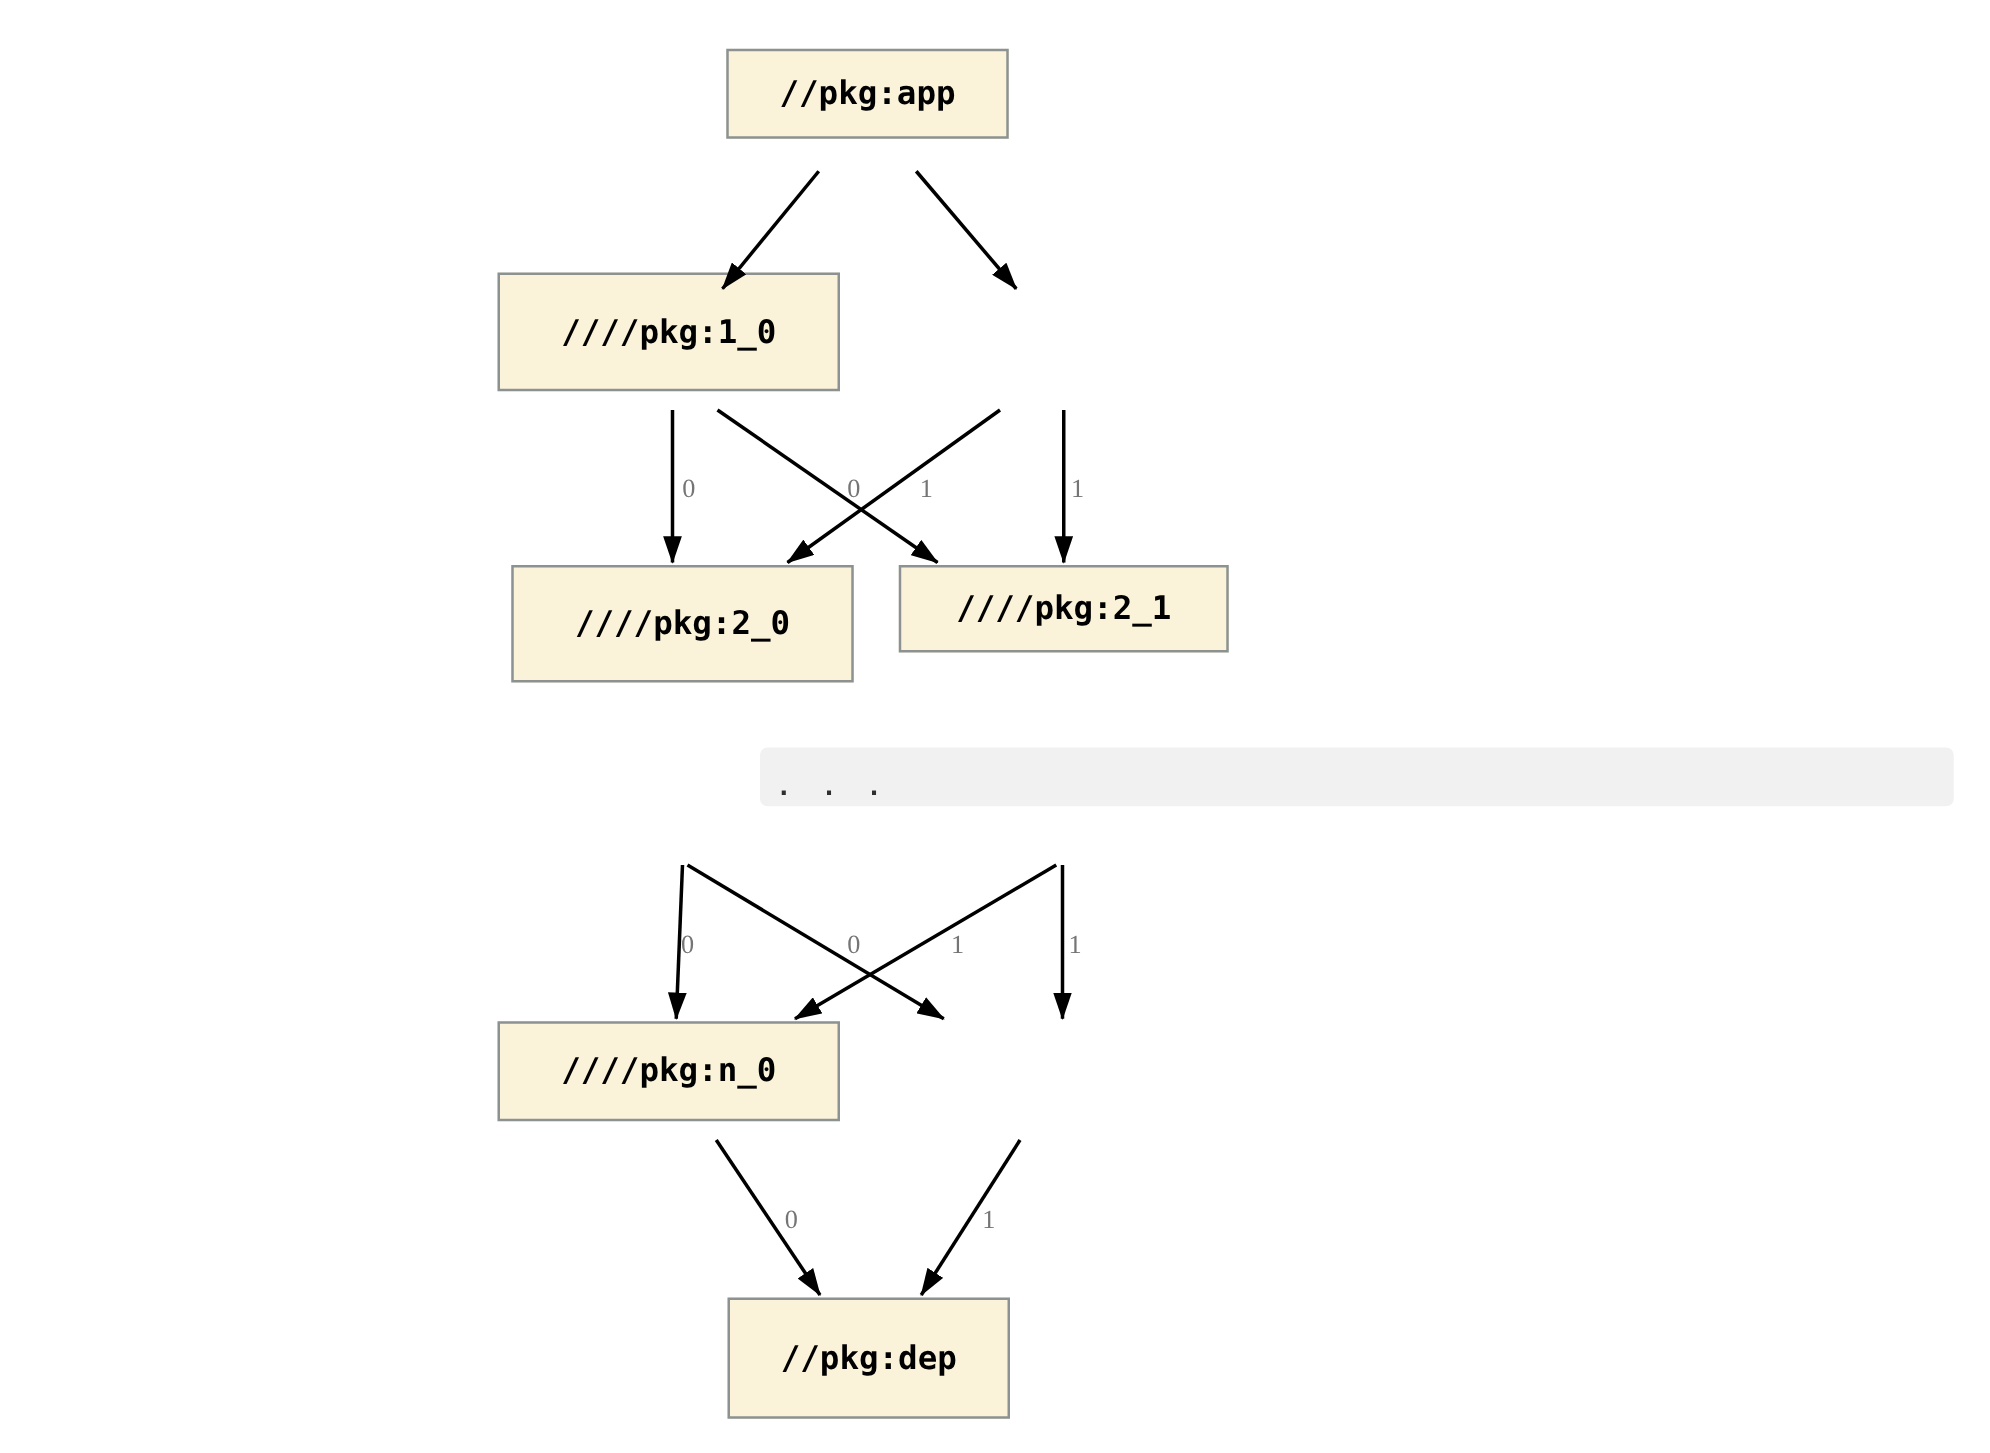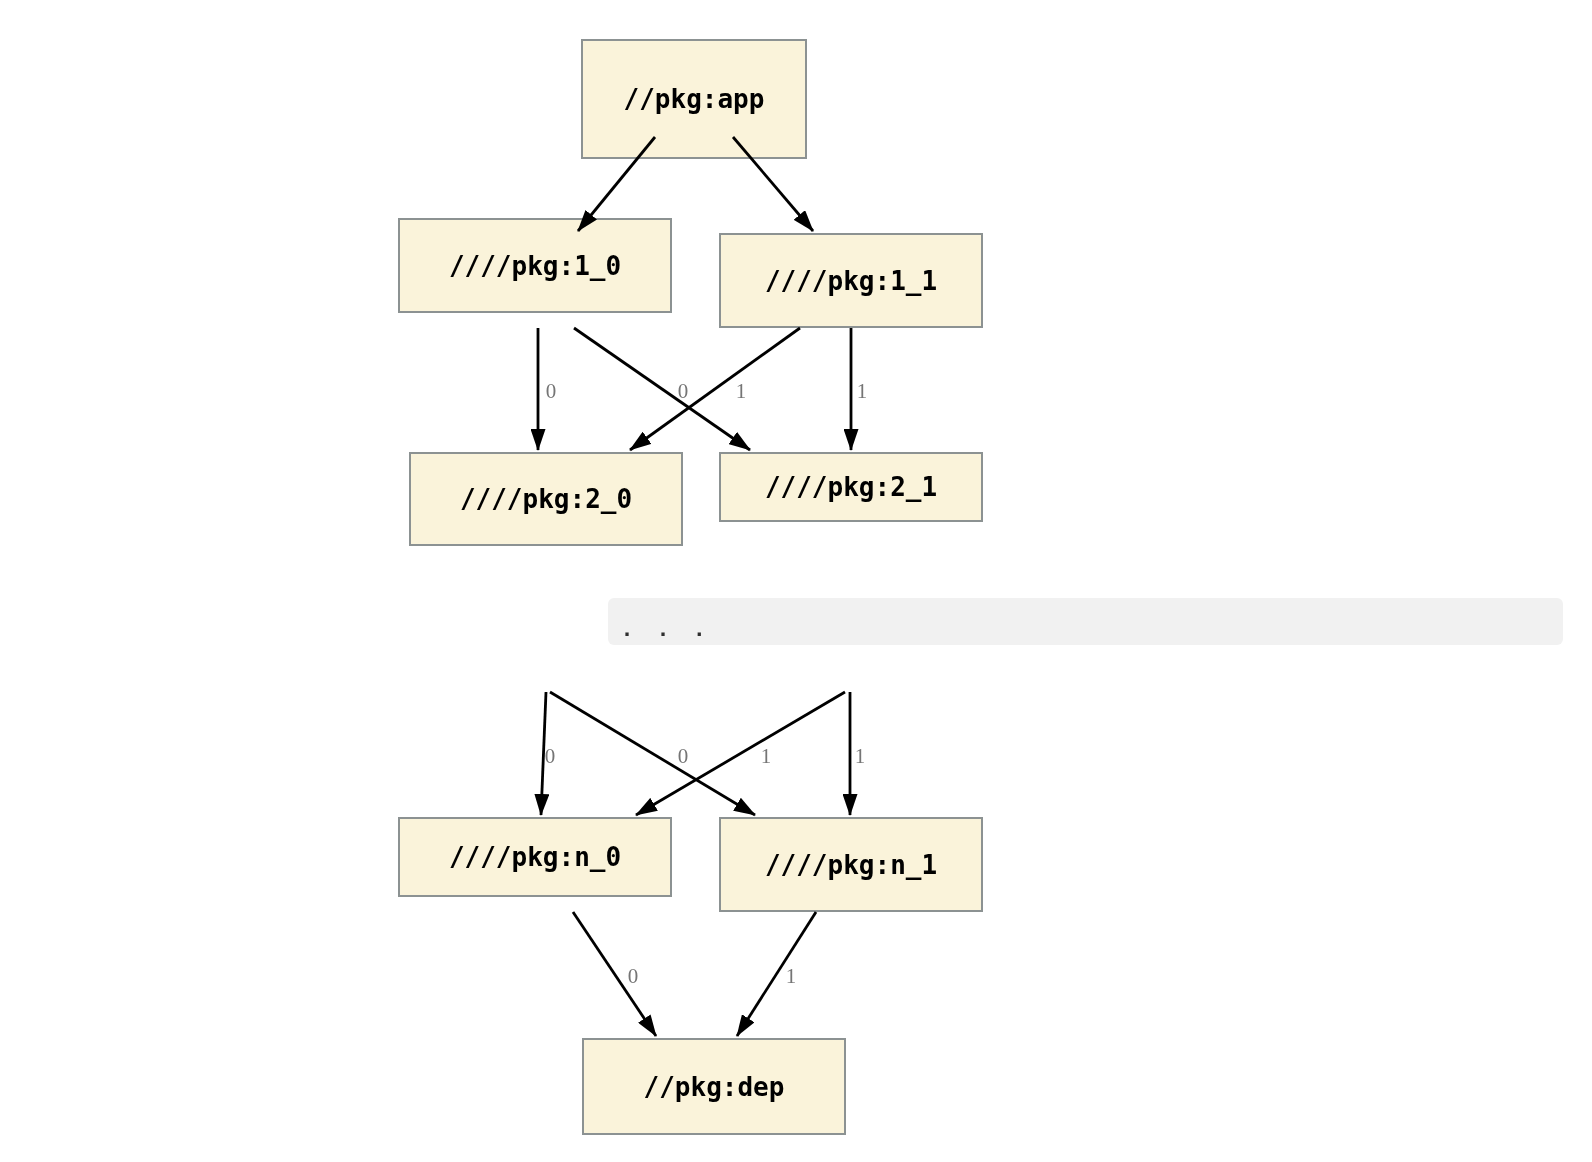--- a/index.html
+++ b/index.html
@@ -75,49 +75,43 @@
     color: #2f2f2f;
     white-space: pre;
     line-height: 1;
   }
 </style>
 </head>
 <body>
 
 <div class="canvas">
 
-  <div class="node" style="left:581px; top:39px;  width:226px; height:120px;">
+  <div class="node" style="left:581px; top:39px;  width:226px; height:72px;">
     <span class="node-label">//pkg:app</span>
   </div>
 
   <div class="node" style="left:398px; top:218px; width:274px; height:95px;">
     <span class="node-label">////pkg:1_0</span>
   </div>
 
-  <div class="node" style="left:719px; top:233px; width:264px; height:95px;">
-    <span class="node-label">////pkg:1_1</span>
-  </div>
 
   <div class="node" style="left:398px; top:452px; width:274px; height:94px;margin-left:11px;">
     <span class="node-label">////pkg:2_0</span>
   </div>
 
   <div class="node" style="left:719px; top:452px; width:264px; height:70px;">
     <span class="node-label">////pkg:2_1</span>
   </div>
 
   <div class="node" style="left:398px; top:817px; width:274px; height:80px;">
     <span class="node-label">////pkg:n_0</span>
   </div>
 
-  <div class="node" style="left:719px; top:817px; width:264px; height:95px;">
-    <span class="node-label">////pkg:n_1</span>
-  </div>
 
-  <div class="node" style="left:582px; top:1038px; width:264px; height:97px;">
+  <div class="node" style="left:582px; top:1038px; width:226px; height:97px;">
     <span class="node-label">//pkg:dep</span>
   </div>
 
   <div class="ellipsis-band">
     <span class="ellipsis-text">.  .  .</span>
   </div>
 
   <svg class="edge-layer" viewBox="0 0 1592 1162" xmlns="http://www.w3.org/2000/svg">
     <defs>
       <marker id="arrow" markerUnits="userSpaceOnUse" markerWidth="22" markerHeight="15" refX="21" refY="7.5" orient="auto">

